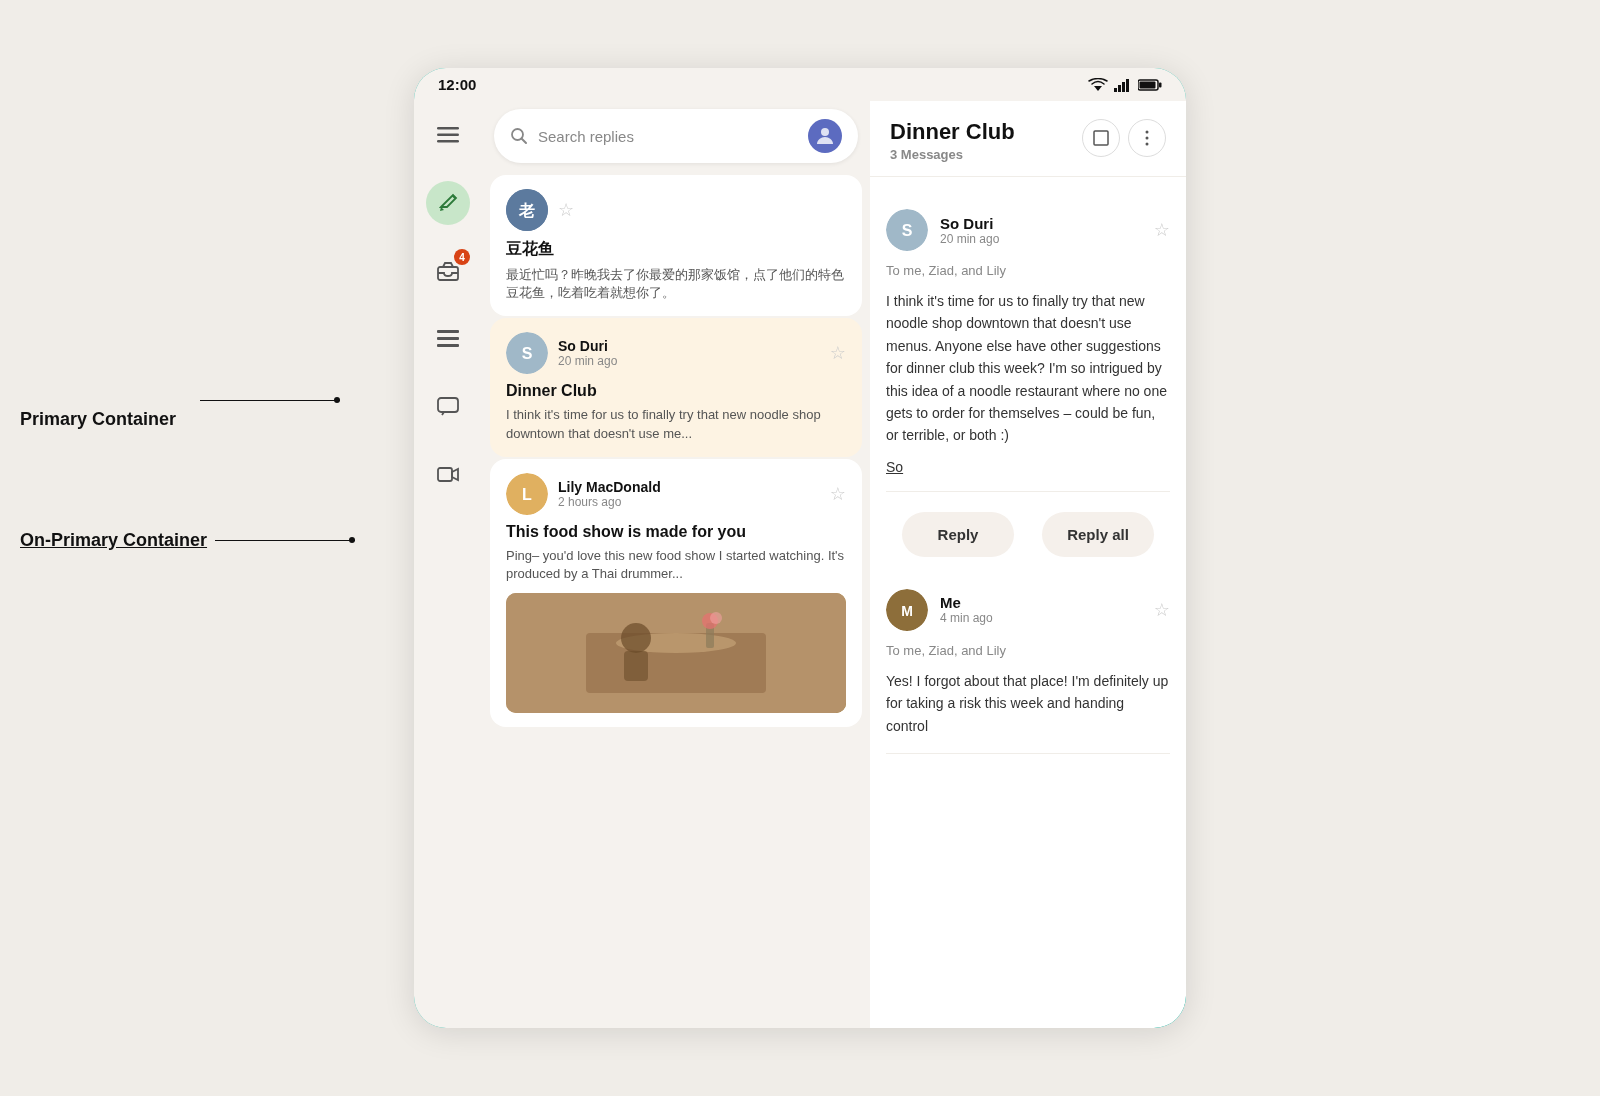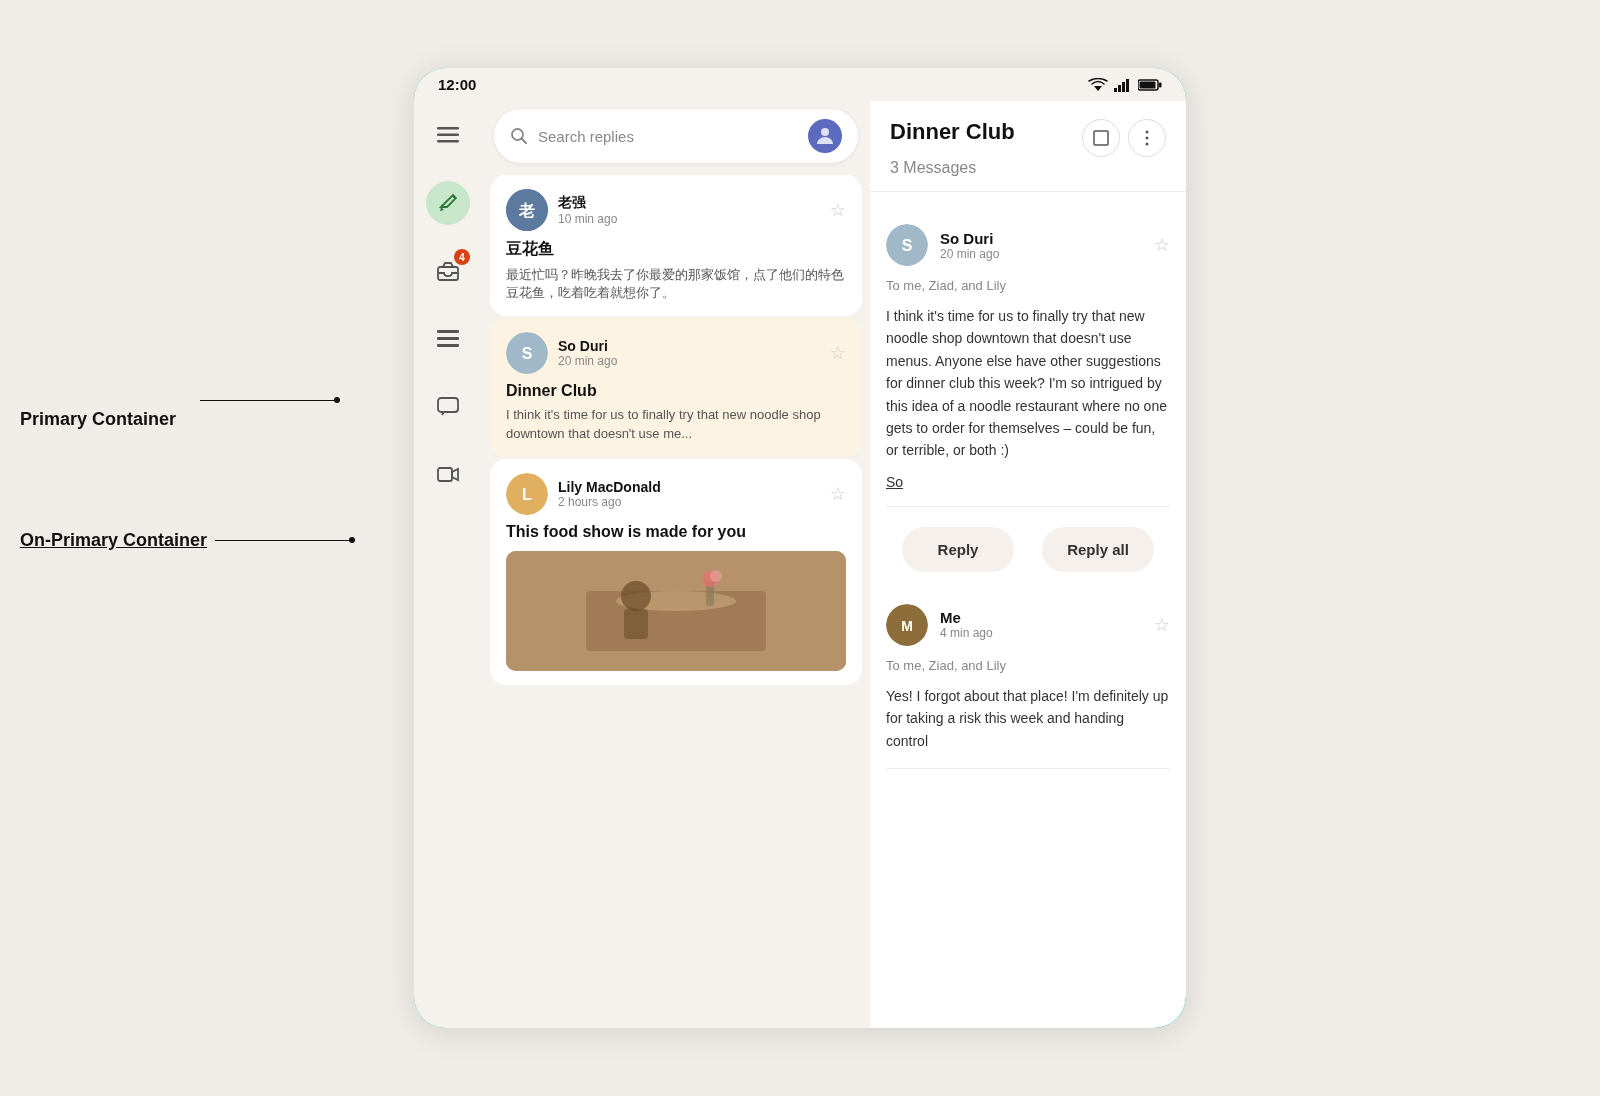--- a/index.html
+++ b/index.html
@@ -306,23 +306,24 @@
       align-items: flex-start;
       justify-content: space-between;
     }
     .detail-title-area {}
     .detail-title {
       font-size: 22px;
       font-weight: 700;
       color: #111;
     }
     .detail-count {
-      font-size: 16px;
+      font-size: 13px;
       color: #888;
-      margin-top: 14px;
+      margin-top: 2px;
+      font-weight: bold;
     }
     .detail-actions {
       display: flex;
       gap: 8px;
       align-items: center;
     }
     .detail-action-btn {
       width: 38px;
       height: 38px;
       border-radius: 50%;
@@ -514,24 +515,20 @@
         <div class="email-list">
 
           <div class="email-item">
             <div class="email-header">
               <div class="avatar-medium avatar-lao-qiang">
                 <svg width="42" height="42" viewBox="0 0 42 42">
                   <circle cx="21" cy="21" r="21" fill="#5c7a9e"></circle>
                   <text x="21" y="27" text-anchor="middle" fill="white" font-size="16" font-weight="600">老</text>
                 </svg>
               </div>
-              <div class="email-meta">
-                <div class="sender-name">老强</div>
-                <div class="time-ago">10 min ago</div>
-              </div>
               <span class="star-icon">☆</span>
             </div>
             <div class="email-subject">豆花鱼</div>
             <div class="email-preview">最近忙吗？昨晚我去了你最爱的那家饭馆，点了他们的特色豆花鱼，吃着吃着就想你了。</div>
           </div>
 
           <div class="email-item selected">
             <div class="email-header">
               <div class="avatar-medium">
                 <svg width="42" height="42" viewBox="0 0 42 42">
@@ -557,20 +554,21 @@
                   <text x="21" y="27" text-anchor="middle" fill="white" font-size="16" font-weight="600">L</text>
                 </svg>
               </div>
               <div class="email-meta">
                 <div class="sender-name">Lily MacDonald</div>
                 <div class="time-ago">2 hours ago</div>
               </div>
               <span class="star-icon">☆</span>
             </div>
             <div class="email-subject">This food show is made for you</div>
+            <div class="email-preview">Ping– you'd love this new food show I started watching. It's produced by a Thai drummer...</div>
             <div class="email-image">
               <div class="email-image-inner">
 
                 <svg width="100%" height="100%" viewBox="0 0 340 120">
                   <rect width="340" height="120" fill="#b5926a"></rect>
 
                   <rect x="80" y="40" width="180" height="60" rx="4" fill="#8b6340" opacity="0.5"></rect>
                   <ellipse cx="170" cy="50" rx="60" ry="10" fill="#c9a87c" opacity="0.6"></ellipse>
 
                   <circle cx="130" cy="45" r="15" fill="#6b4c2a" opacity="0.7"></circle>

